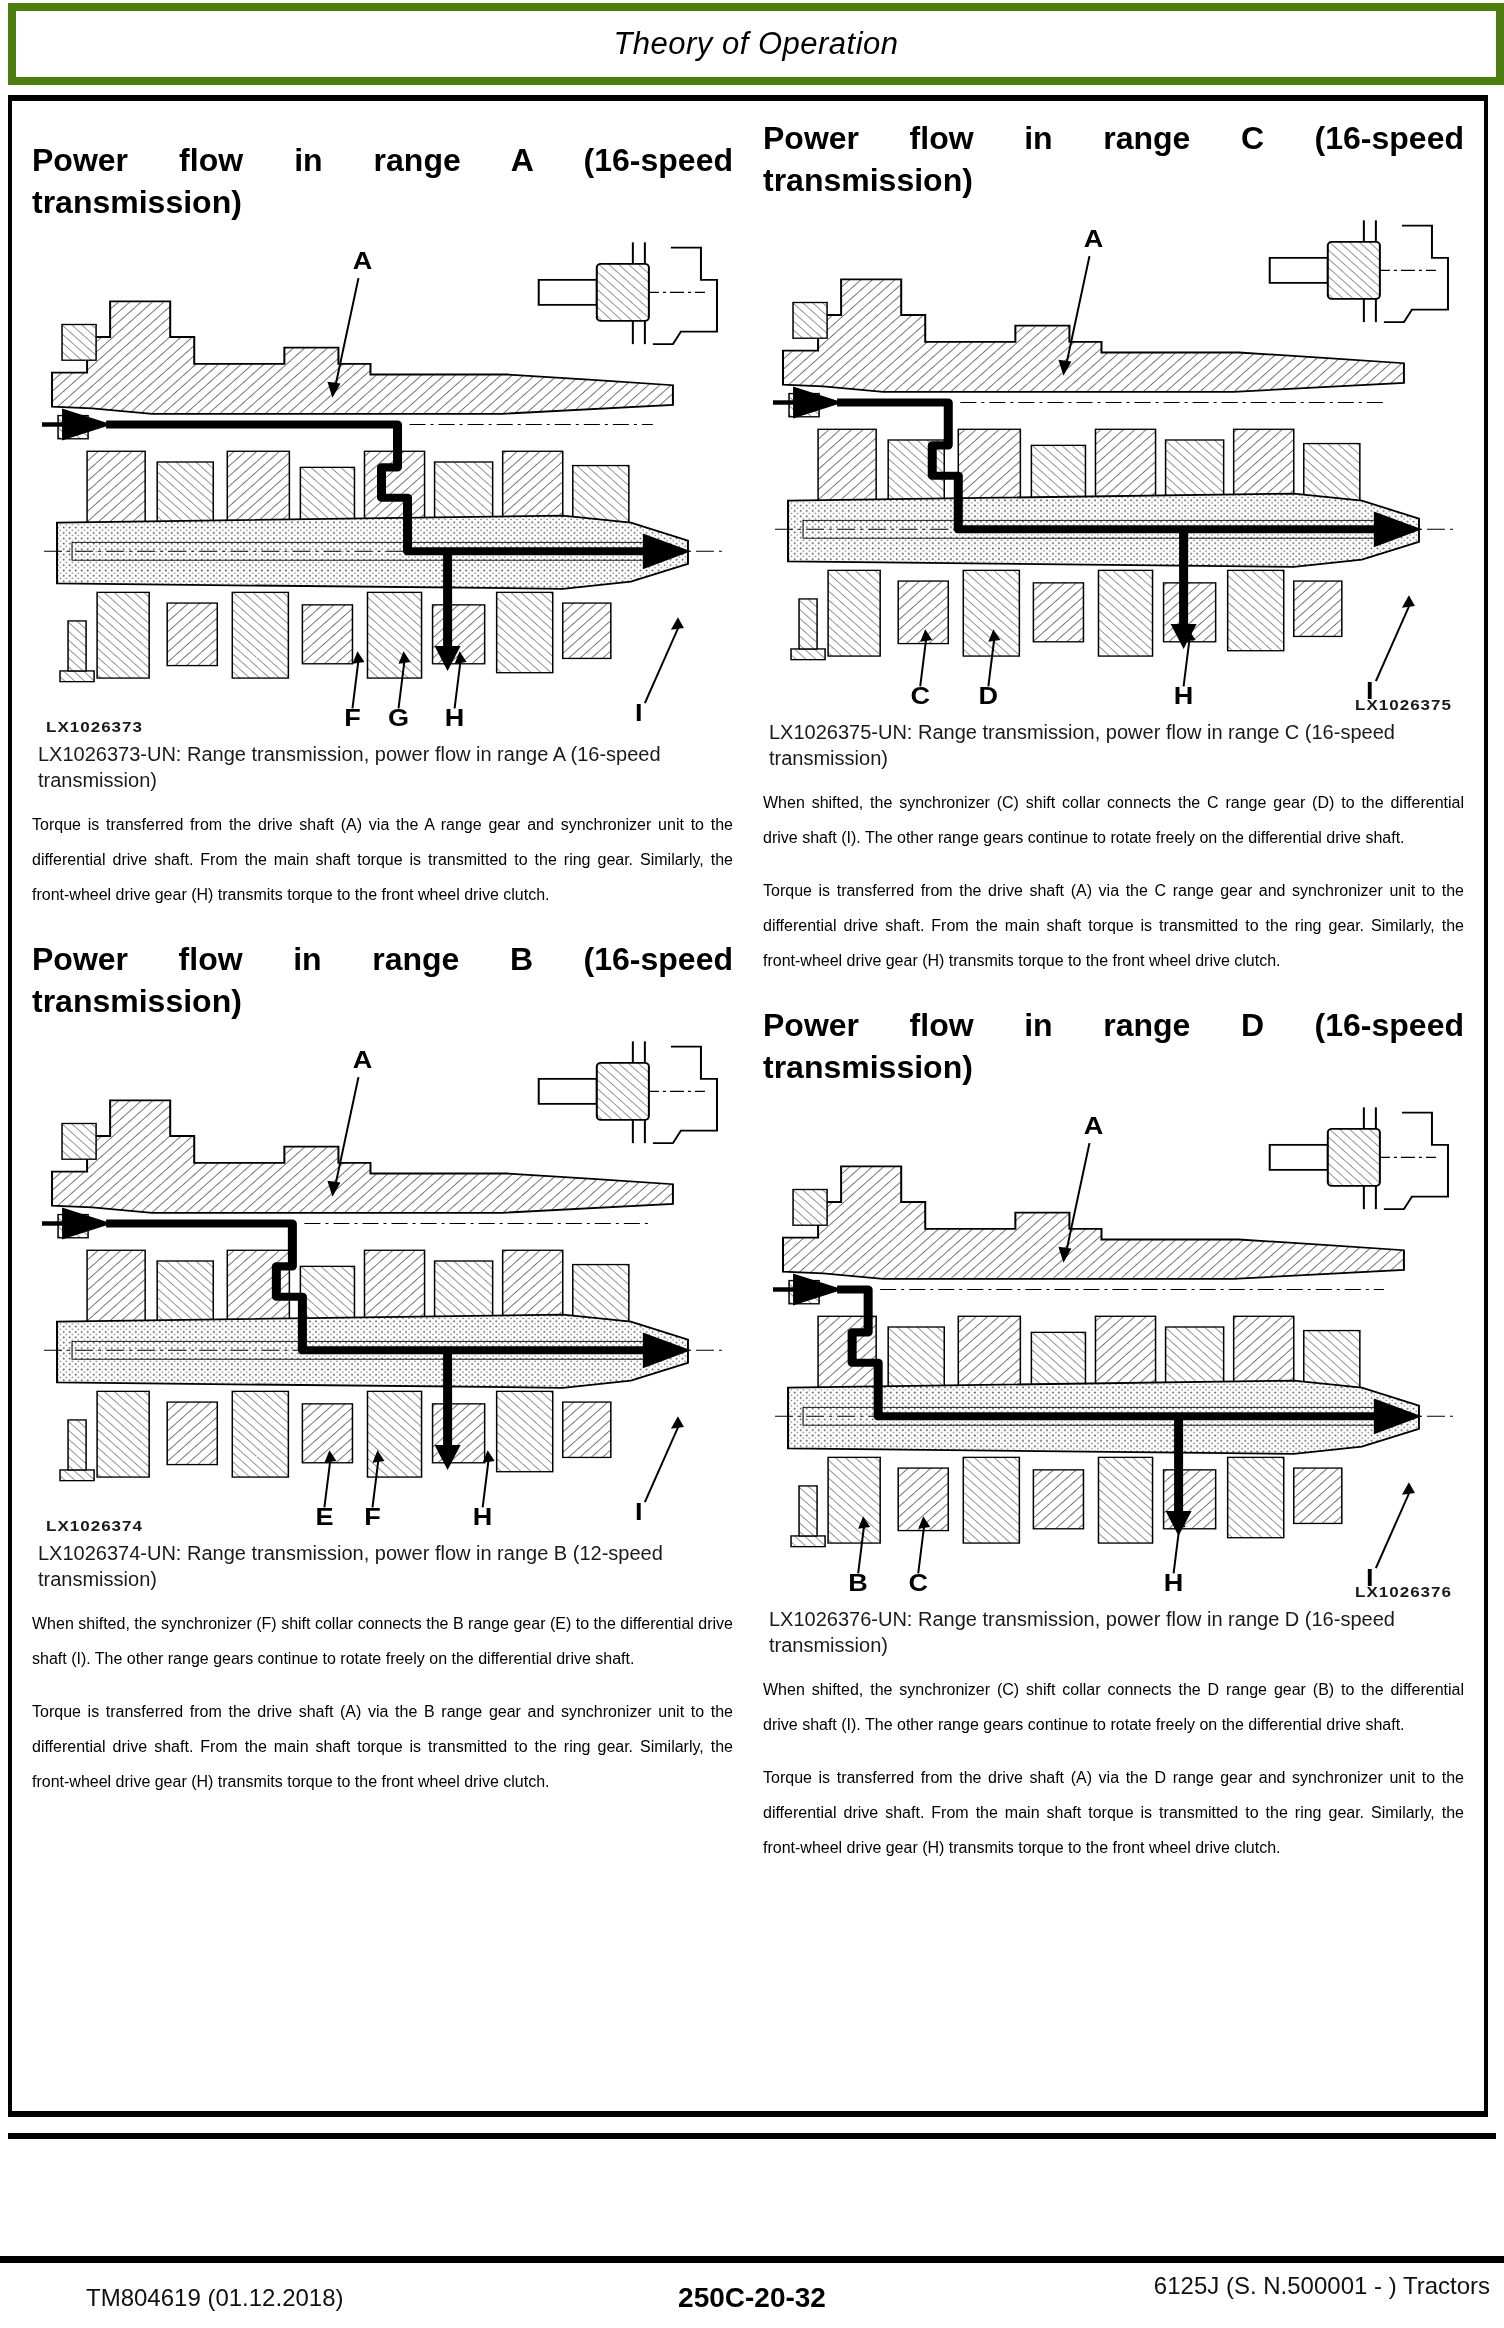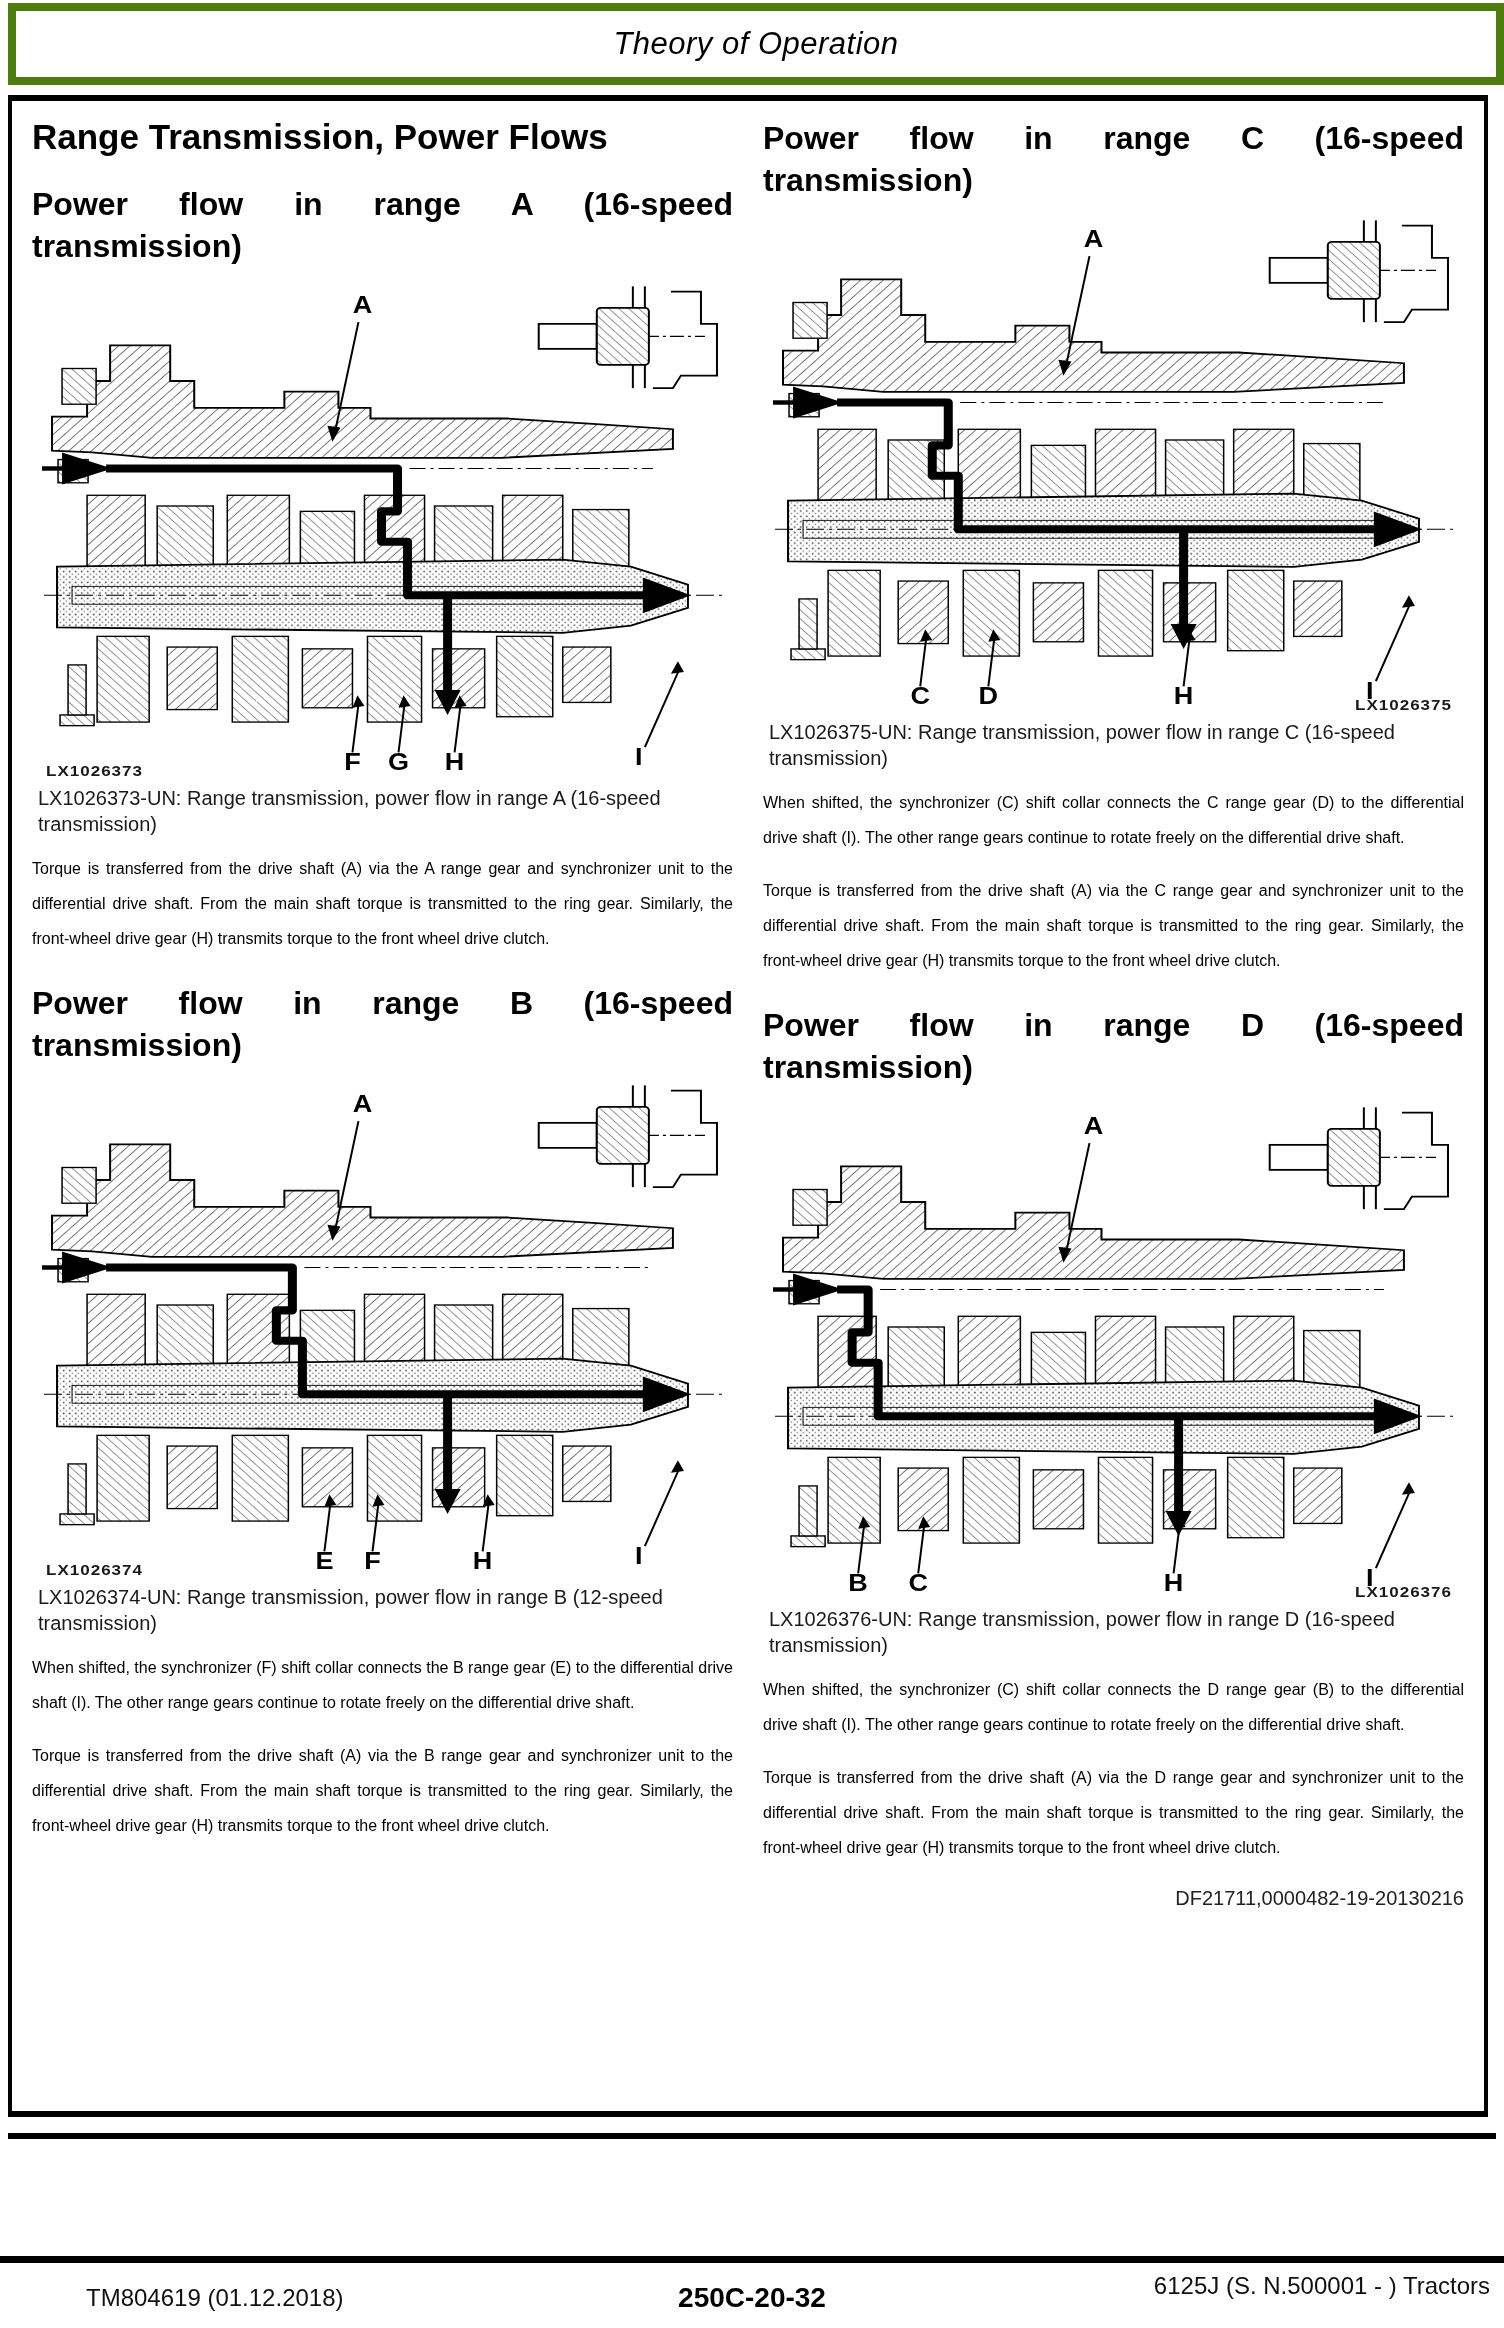--- a/index.html
+++ b/index.html
@@ -49,21 +49,20 @@
 <body>
 
 <div class="header-box">
   <div class="header-title">Theory of Operation</div>
 </div>
 
 <div class="main-box">
   <div class="columns">
 
     <div class="col col-left">
-      <div class="main-title">Range Transmission, Power Flows</div>
 
       <div class="section">
         <div class="section-heading">Power flow in range A (16-speed transmission)</div>
         <div class="figure-wrap">
           <div class="diagram">
               <svg viewBox="0 0 700 560" preserveAspectRatio="none">
                 <defs>
                   <pattern id="h1_0" width="8" height="8" patternUnits="userSpaceOnUse" patternTransform="rotate(45)">
                     <rect width="8" height="8" fill="#fff"></rect>
                     <line x1="0" y1="0" x2="0" y2="8" stroke="#111" stroke-width="1.2"></line>
@@ -376,21 +375,20 @@
                 <polygon points="638,440 651,438 645,426" fill="#000"></polygon>
                 <text x="688" y="554" font-size="17" font-weight="bold" letter-spacing="1" text-anchor="end" font-family="&quot;Liberation Sans&quot;,sans-serif" fill="#1a1a1a">LX1026376</text>
               </svg>
             </div>
           <div class="figure-caption">LX1026376-UN: Range transmission, power flow in range D (16-speed transmission)</div>
         </div>
         <p class="para">When shifted, the synchronizer (C) shift collar connects the D range gear (B) to the differential drive shaft (I). The other range gears continue to rotate freely on the differential drive shaft.</p>
         <p class="para">Torque is transferred from the drive shaft (A) via the D range gear and synchronizer unit to the differential drive shaft. From the main shaft torque is transmitted to the ring gear. Similarly, the front-wheel drive gear (H) transmits torque to the front wheel drive clutch.</p>
       </div>
 
-      <div class="doc-ref">DF21711,0000482-19-20130216</div>
     </div>
   </div>
 </div>
 
 <div class="double-rule"></div>
 <div class="footer-rule"></div>
 
 <div class="footer">
   <div class="footer-left">TM804619 (01.12.2018)</div>
   <div class="footer-center">250C-20-32</div>

